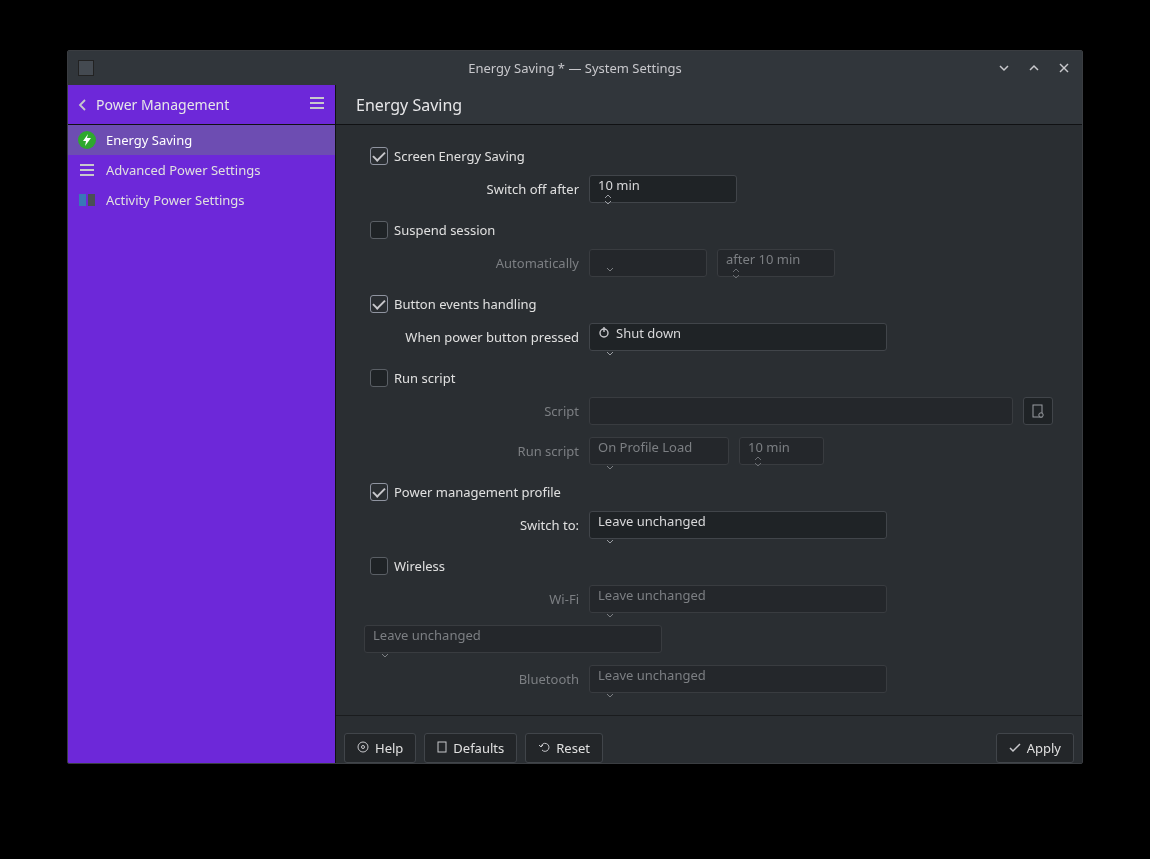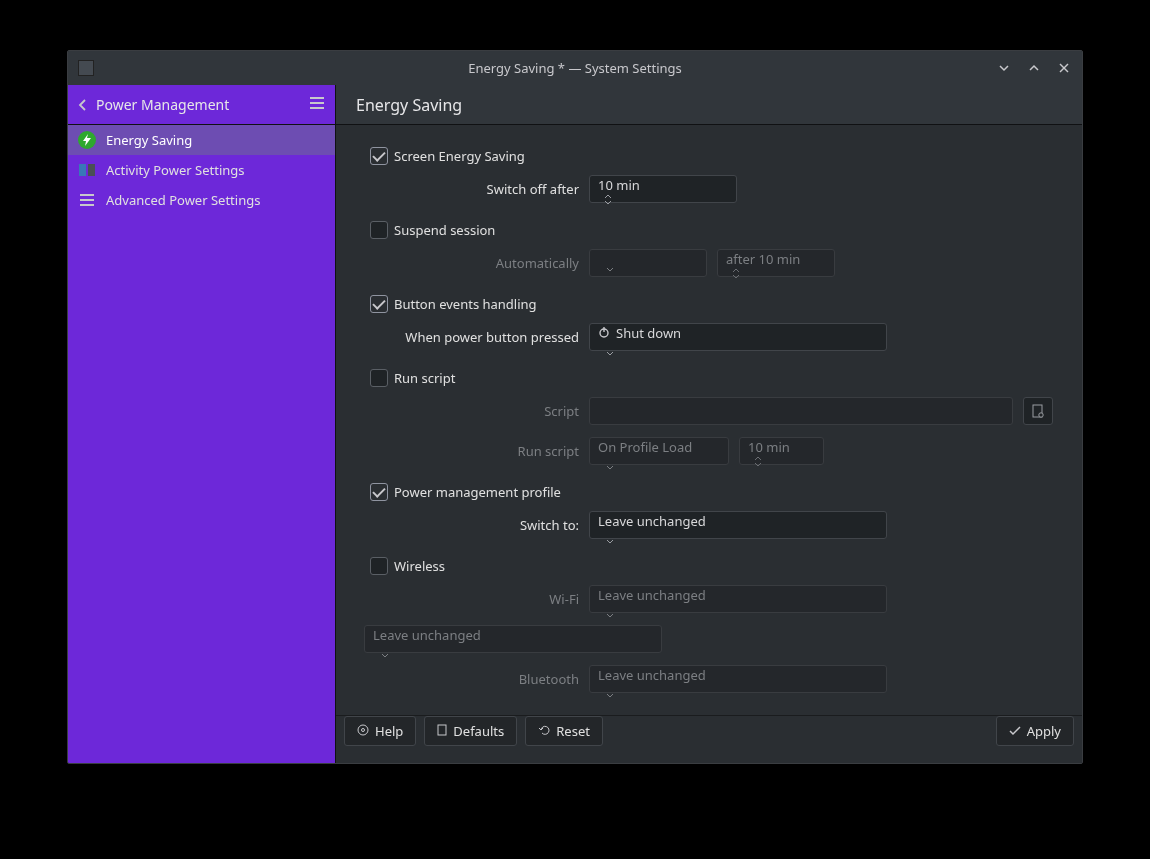--- a/index.html
+++ b/index.html
@@ -49,21 +49,21 @@
   .combo { justify-content:space-between; }
   .combo .chev { margin-left:8px; }
   .combo.disabled, .spinner.disabled, .textfield.disabled { color:#7c7f83; border-color:#393c40; background:#24272b;}
   .spinner { justify-content:space-between; }
   .spinner .arrows { display:flex; flex-direction:column; gap:1px; margin-left:6px;}
   .spinner .arrows svg { display:block; }
   .wide { width:298px; }
   .sm { width:148px; }
   .xxs { width:118px; }
   .xxxs { width:85px; }
-  .footer { height:48px; border-top:1px solid #1a1c1e; display:flex; align-items:flex-start; padding:0 8px; gap:8px; background:#2a2e32;}
+  .footer { height:48px; border-top:1px solid #1a1c1e; display:flex; align-items:flex-end; padding:0 8px; gap:8px; background:#2a2e32;}
   .btn { height:30px; background:#232629; border:1px solid #41454a; border-radius:3px; color:#e0e0e0; padding:0 12px; display:inline-flex; align-items:center; gap:6px; font-size:13px;}
   .footer .grow { flex:1; }
   .filebtn { width:30px; height:28px; background:#1f2326; border:1px solid #41454a; border-radius:3px; display:flex; align-items:center; justify-content:center;}
   .script-text { width:424px; }
   .indent-block { margin-bottom:18px; }
 </style>
 </head>
 <body>
 
 <div class="window">
@@ -116,36 +116,36 @@
               <span class="iconbox-green">
                 <svg width="8" height="12" viewBox="0 0 8 12">
                   <polygon points="5,0 0,7 3,7 2,12 8,4 4,4" fill="#fff"></polygon>
                 </svg>
               </span>
             </span>
           <span>Energy Saving</span>
         </div>
         <div class="side-item">
           <span class="icon">
-              <svg width="18" height="18" viewBox="0 0 18 18">
-                <rect x="1" y="3" width="7" height="12" fill="#3878b8"></rect>
-                <rect x="10" y="3" width="7" height="12" fill="#4a4f55"></rect>
-              </svg>
-            </span>
-          <span>Activity Power Settings</span>
-        </div>
-        <div class="side-item">
-          <span class="icon">
               <svg width="16" height="14" viewBox="0 0 16 14">
                 <line x1="1" y1="2" x2="15" y2="2" stroke="#c8c8cc" stroke-width="2"></line>
                 <line x1="1" y1="7" x2="15" y2="7" stroke="#c8c8cc" stroke-width="2"></line>
                 <line x1="1" y1="12" x2="15" y2="12" stroke="#c8c8cc" stroke-width="2"></line>
               </svg>
             </span>
           <span>Advanced Power Settings</span>
+        </div>
+        <div class="side-item">
+          <span class="icon">
+              <svg width="18" height="18" viewBox="0 0 18 18">
+                <rect x="1" y="3" width="7" height="12" fill="#3878b8"></rect>
+                <rect x="10" y="3" width="7" height="12" fill="#4a4f55"></rect>
+              </svg>
+            </span>
+          <span>Activity Power Settings</span>
         </div>
       </div>
     </div>
 
     <div class="panel">
       <div class="panel-header">
         <h1>Energy Saving</h1>
       </div>
       <div class="panel-content">
 

